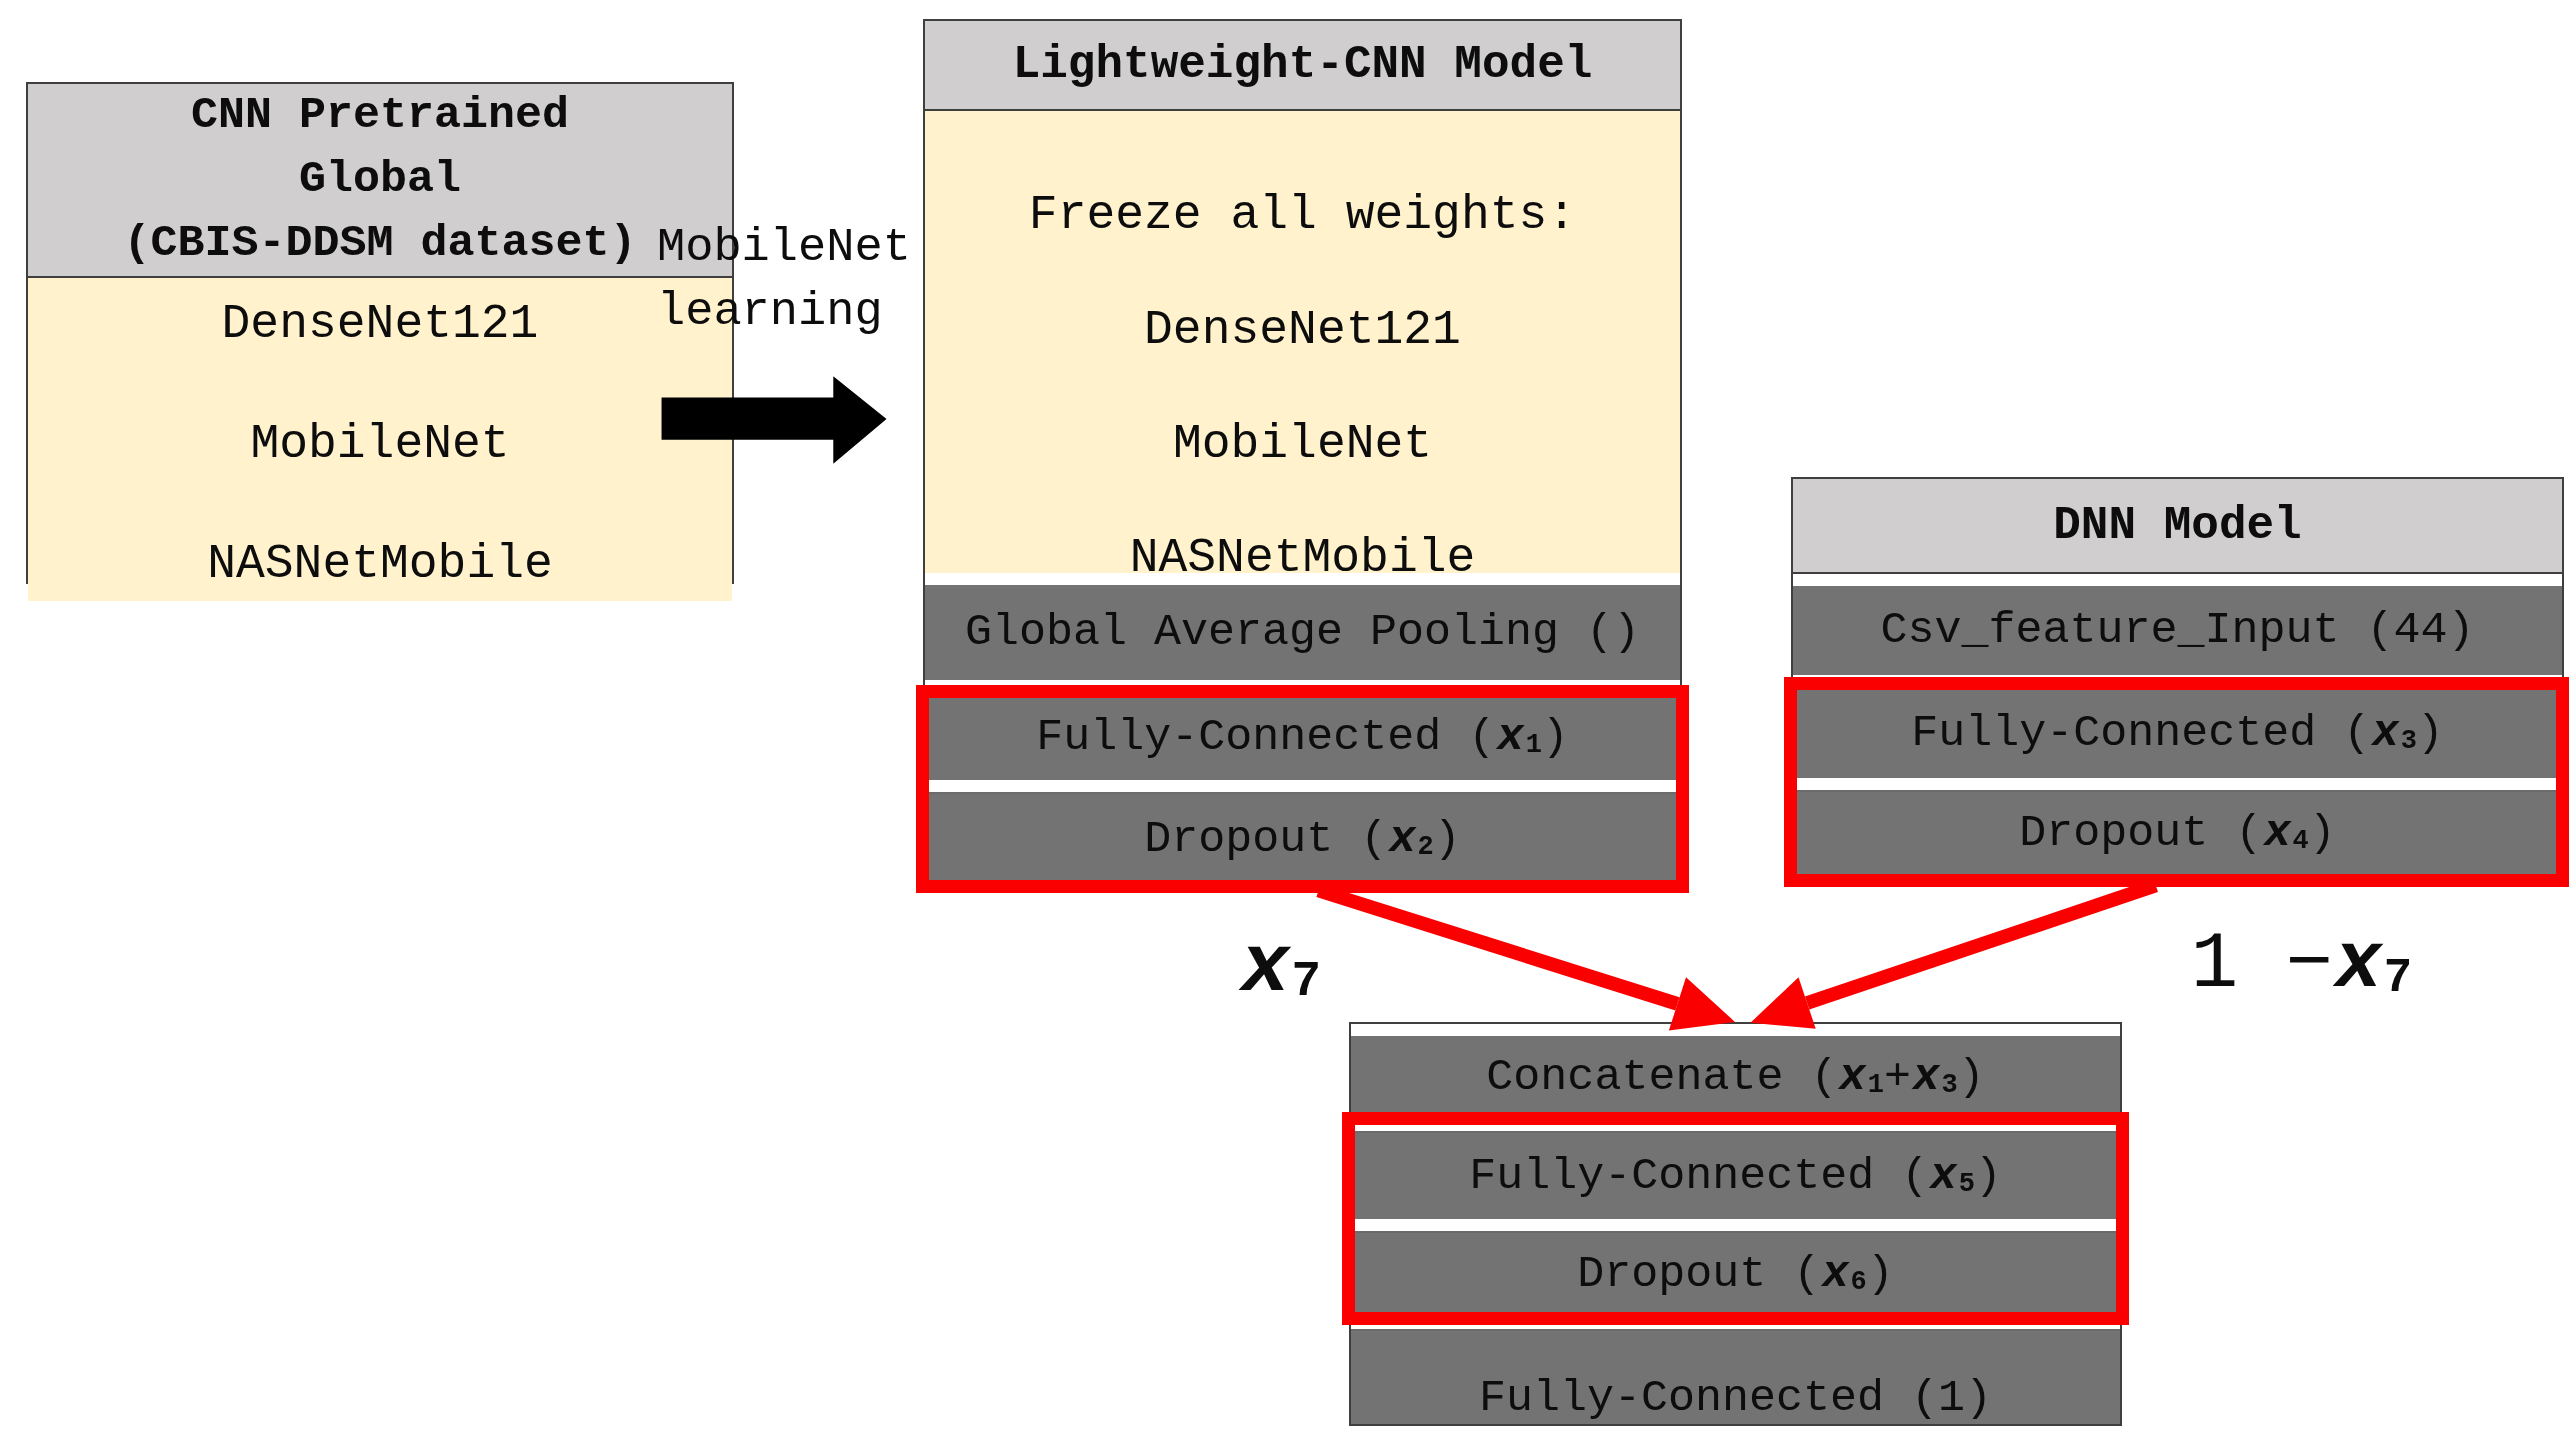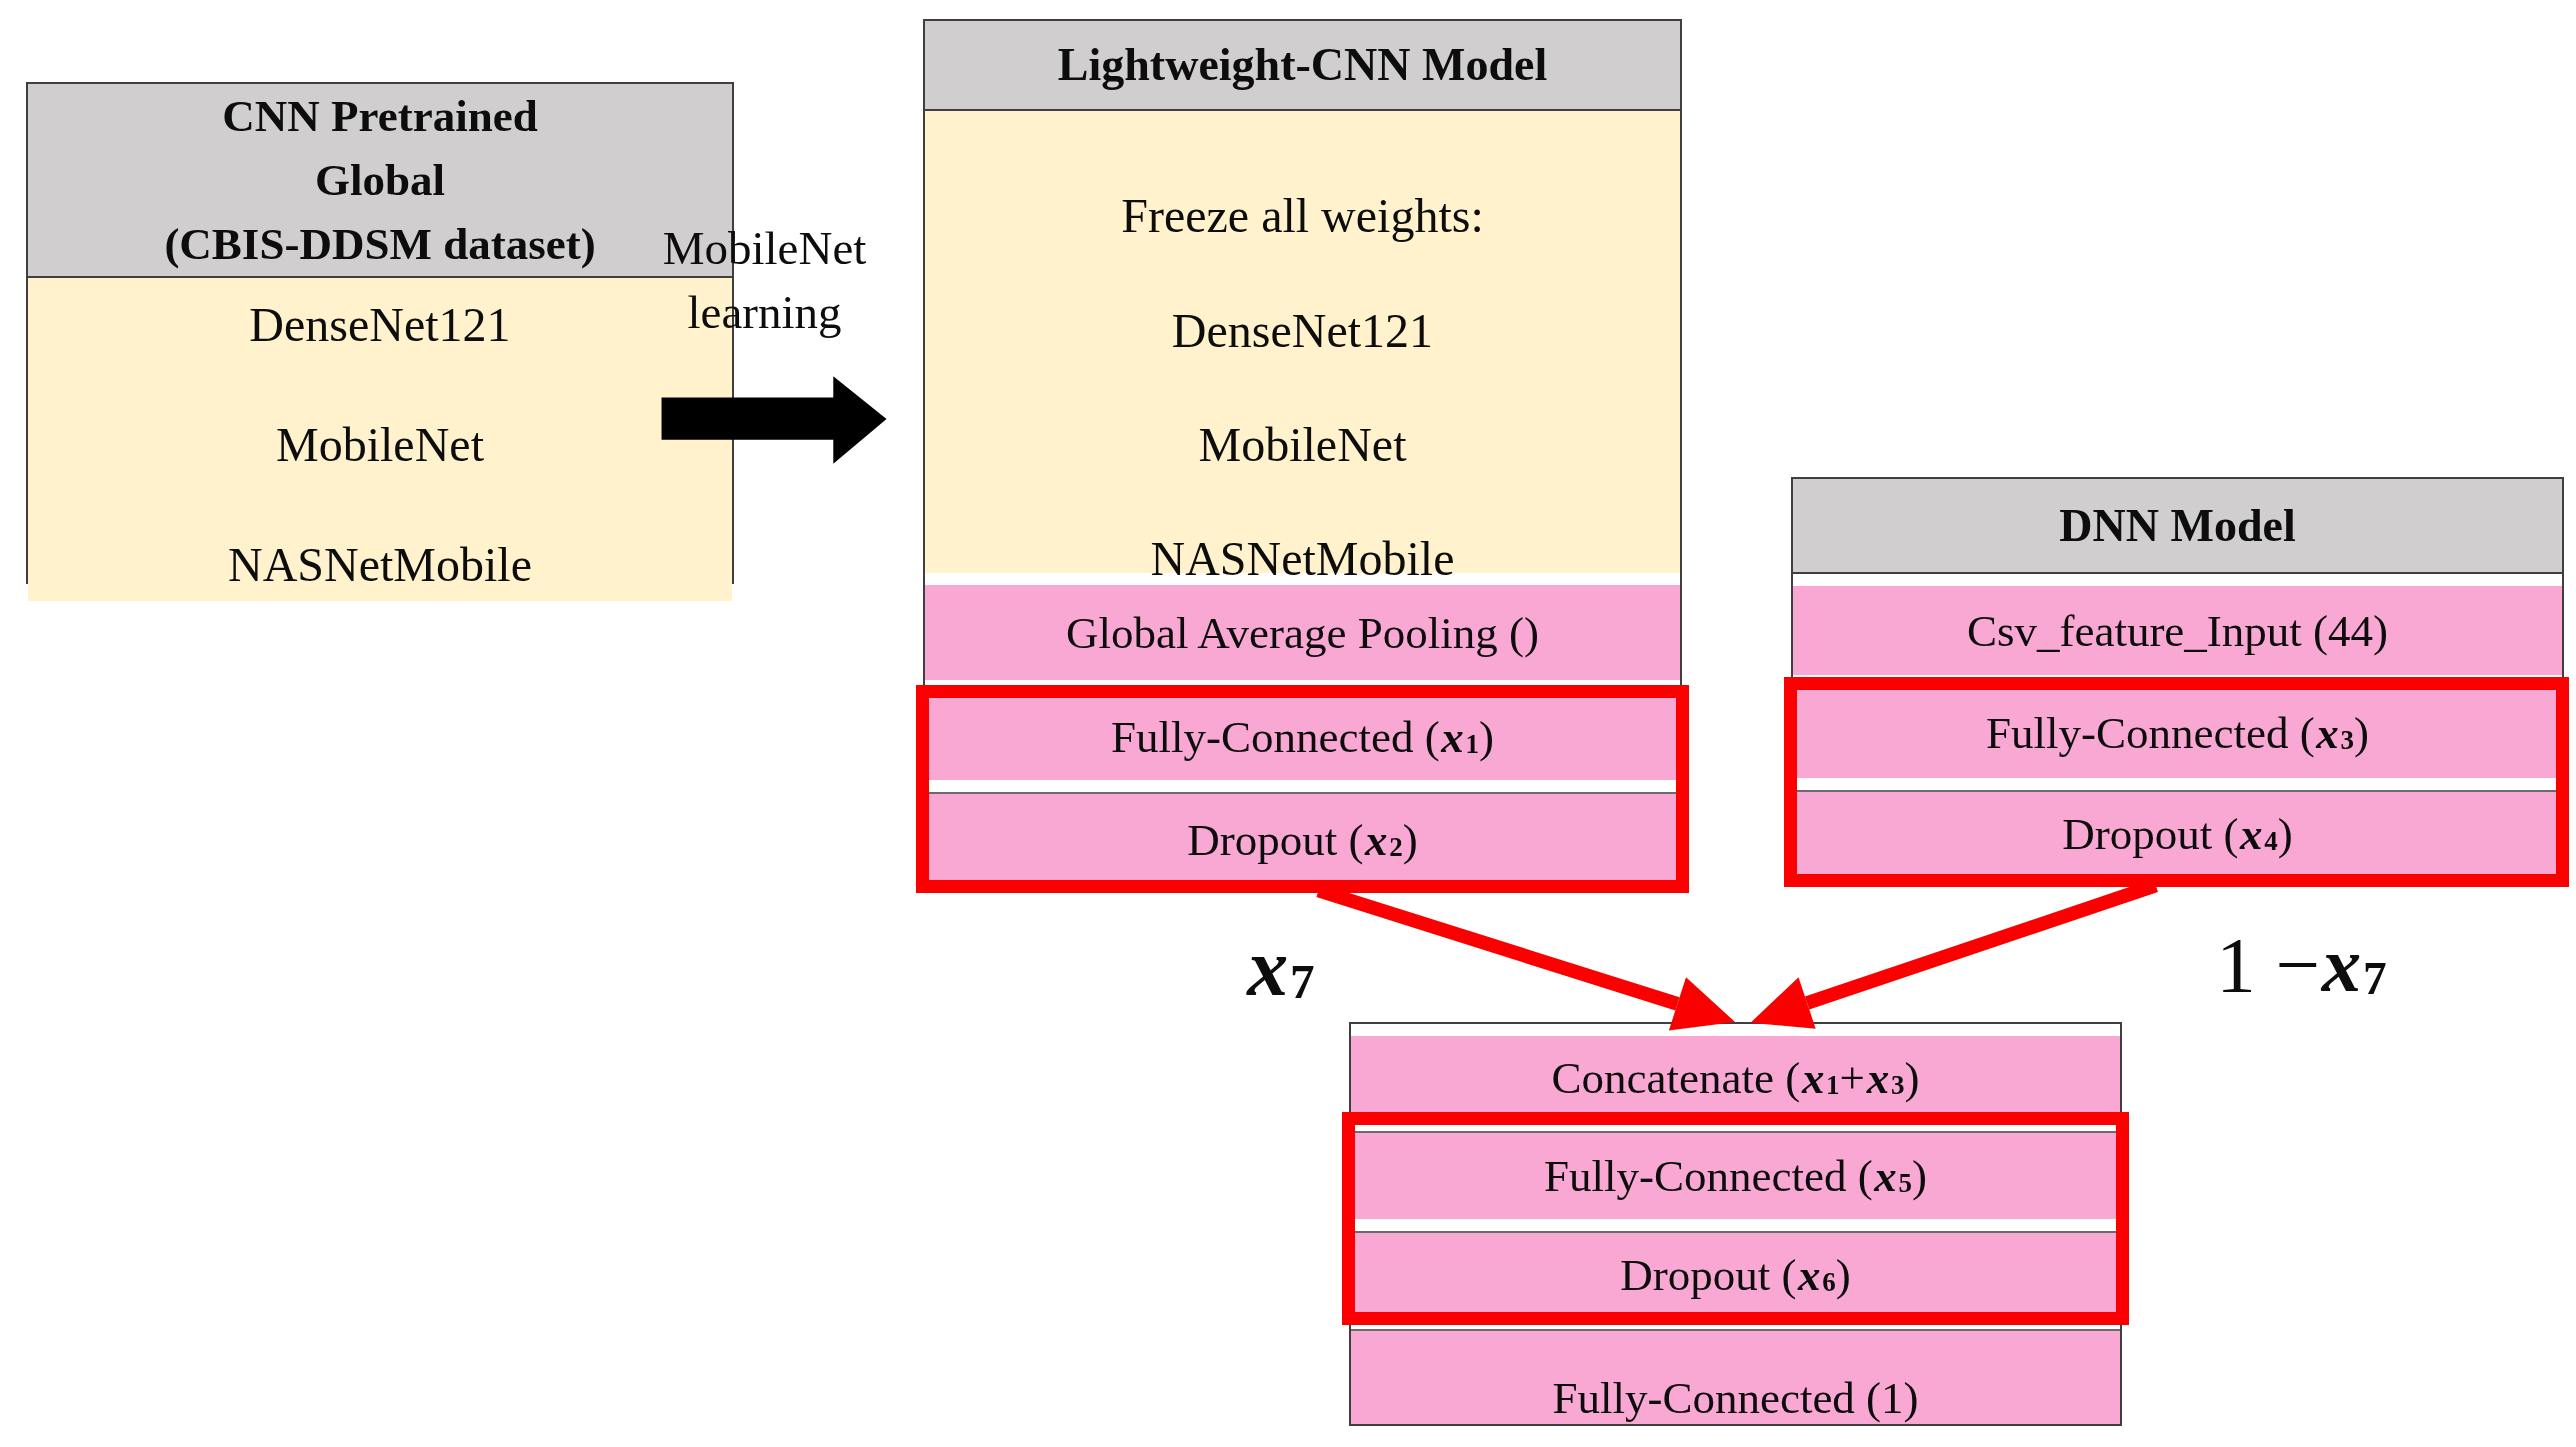--- a/index.html
+++ b/index.html
@@ -1,26 +1,26 @@
 <!DOCTYPE html>
 <html style="font-size:13.7px"><head>
 <meta charset="utf-8">
 <style>
   html,body{margin:0;padding:0;background:#ffffff;}
   .canvas{
     position:relative;width:2576px;height:1447px;background:#ffffff;
     font-family:"Liberation Serif","DejaVu Serif",serif;color:#0d0d0d;overflow:hidden;
   }
-  .abs{position:absolute;}
+  .abs{position:absolute;font-family:Liberation Mono, monospace;}
   .box{box-sizing:border-box;border:2.6px solid #3f3f3f;display:flex;flex-direction:column;background:#ffffff;}
   .box-hdr{box-sizing:border-box;background:#d0cece;border-bottom:2.6px solid #3f3f3f;
            display:flex;flex-direction:column;align-items:center;justify-content:center;
            font-weight:bold;text-align:center;}
   .row{box-sizing:border-box;display:flex;align-items:center;justify-content:center;
-       font-size:45px;background:#f9a8d4;text-align:center;white-space:nowrap;margin-top:12px;}
+       font-size:45px;background:#737373;text-align:center;white-space:nowrap;margin-top:12px;}
   .row + .row{border-top:2.6px solid #6b6b6b;}
   .cream{background:#fff2cc;gap:47px;}
   .mvar{font-style:italic;font-weight:700;padding:0 1.7px;}
   .msub{font-size:0.60em;position:relative;top:0.28em;font-weight:700;}
   .red-frame{box-sizing:border-box;border:13px solid #fa0000;background:transparent;pointer-events:none;}
   .weight-label{display:flex;align-items:center;justify-content:center;white-space:nowrap;}
   svg.layer{position:absolute;left:0;top:0;pointer-events:none;}
 </style>
 </head>
 <body>

